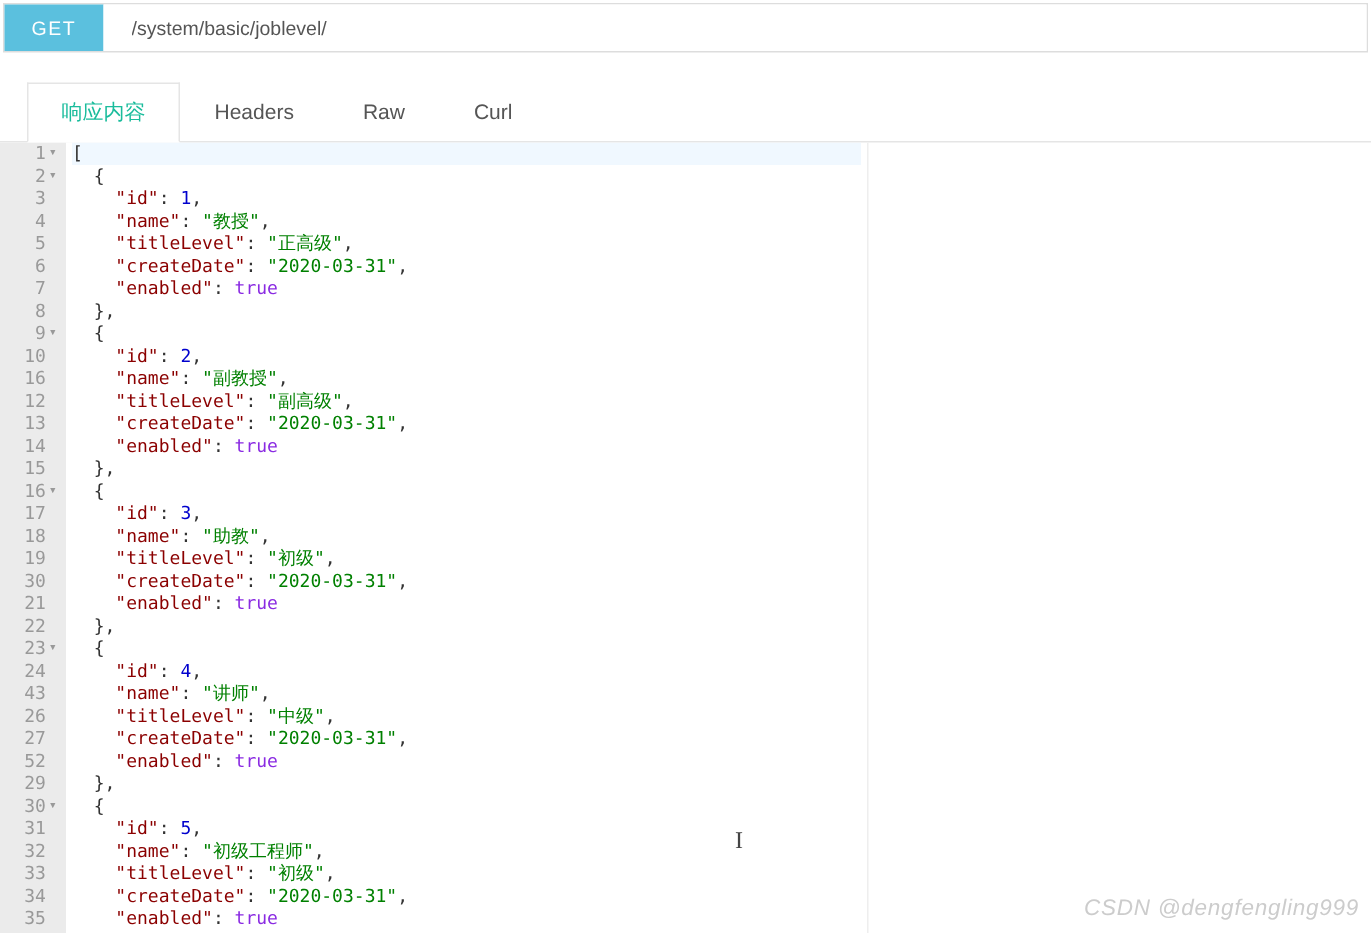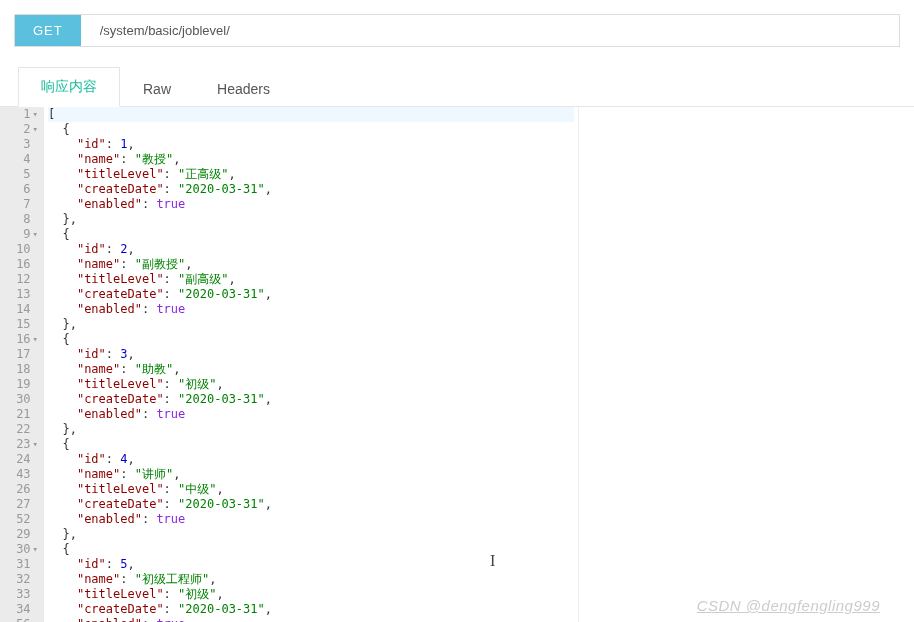--- a/index.html
+++ b/index.html
@@ -1,53 +1,54 @@
 <!DOCTYPE html>
 <html><head>
   <meta charset="utf-8">
   <style>
     * { margin: 0; padding: 0; box-sizing: border-box; }
     body { font-family: Arial, "Microsoft YaHei", sans-serif; font-size: 13px; background: #fff; width: 914px; height: 622px; overflow: hidden; position: relative; }
     
-    .top-bar { display: flex; align-items: flex-end; border: 1px solid #ddd; margin: 14px; }
+    .top-bar { display: flex; align-items: flex-end; border: 1px solid #ddd; margin: 2px; }
     .method-badge { background: #5bc0de; color: #fff; padding: 8px 18px; font-weight: normal; font-size: 13px; letter-spacing: 1px; }
     .url-input { flex: 1; border: none; padding: 8px 19px; font-size: 13px; color: #555; font-family: Arial; outline: none; }
     
-    .tab-bar { display: flex; margin-top: 20px; border-bottom: 1px solid #e5e5e5; padding-left: 18px; align-items: flex-end; }
+    .tab-bar { display: flex; margin-top: 20px; border-bottom: 1px solid #e5e5e5; padding-left: 18px; }
     .tab { padding: 10px 22px; color: #555; cursor: pointer; font-size: 14px; border: 1px solid transparent; border-bottom: none; margin-bottom: -1px; }
     .tab.active { color: #1abc9c; border-color: #e5e5e5; background: #fff; border-bottom: 1px solid #fff; }
     
     .code-area { display: flex; font-family: Consolas, Monaco, monospace; font-size: 12px; height: 530px; overflow: hidden; }
     .gutter { background: #ebebeb; color: #999; text-align: right; padding: 0 6px; user-select: none; width: 44px; line-height: 15px; }
     .gutter-line { height: 15px; display: flex; justify-content: flex-end; align-items: center; }
     .fold { color: #999; margin-left: 2px; font-size: 9px; cursor: pointer; }
     .code-content { flex: 1; padding: 0 4px; line-height: 15px; max-width: 535px; border-right: 1px solid #eee; }
     .code-line { height: 15px; white-space: pre; color: #333; }
     .code-line.highlight { background: #f0f8ff; }
     .k { color: #8B0000; }
     .s { color: #008000; }
     .n { color: #0000CD; }
     .b { color: #8A2BE2; }
     .p { color: #333; }
     
     .cursor-mark { position: absolute; left: 490px; top: 552px; font-size: 16px; color: #444; font-family: serif; }
-    .watermark { position: absolute; right: 34px; bottom: 8px; color: #ccc; font-size: 15px; font-style: italic; pointer-events: none; letter-spacing: 0.5px; text-decoration: underline; }
+    .watermark { position: absolute; right: 8px; bottom: 8px; color: #ccc; font-size: 15px; font-style: italic; pointer-events: none; letter-spacing: 0.5px; }
   </style>
 </head>
 <body>
 
 <div class="top-bar">
   <div class="method-badge">GET</div>
   <input class="url-input" value="/system/basic/joblevel/" style="">
 </div>
 
 <div class="tab-bar">
   <div class="tab active">响应内容</div>
+  <div class="tab">Headers</div>
   <div class="tab">Raw</div>
-  <div class="tab">Headers</div>
+  <div class="tab">Curl</div>
 </div>
 
 <div class="code-area">
   <div class="gutter" id="gutter">
       <div class="gutter-line">
         <span>1</span>
         <span class="fold">▾</span>
       </div>
       <div class="gutter-line">
         <span>2</span>
@@ -175,21 +176,21 @@
       </div>
       <div class="gutter-line">
         <span>33</span>
         <span class="fold">&nbsp;</span>
       </div>
       <div class="gutter-line">
         <span>34</span>
         <span class="fold">&nbsp;</span>
       </div>
       <div class="gutter-line">
-        <span>56</span>
+        <span>35</span>
         <span class="fold">&nbsp;</span>
       </div>
       <div class="gutter-line">
         <span>36</span>
         <span class="fold">&nbsp;</span>
       </div>
     </div>
   <div class="code-content" id="code-content">
       <div class="code-line highlight"><span class="p">[</span></div>
       <div class="code-line"><span class="p">  {</span></div>

